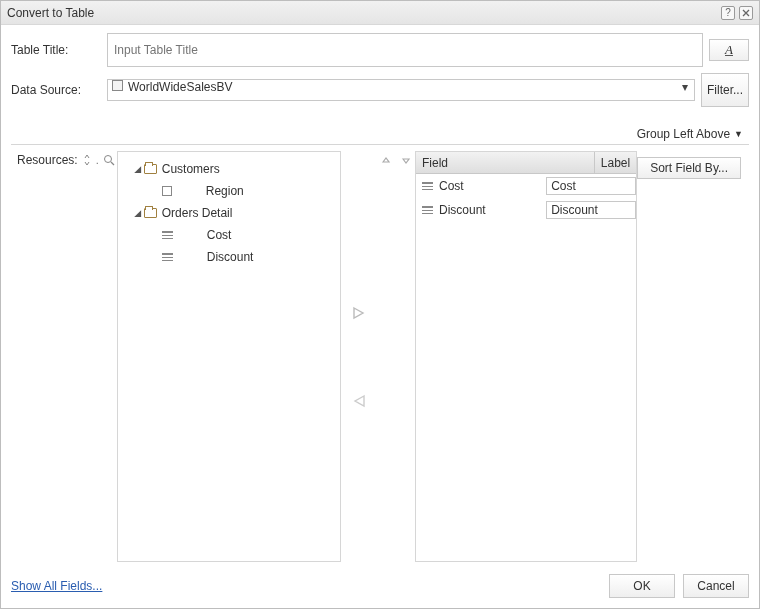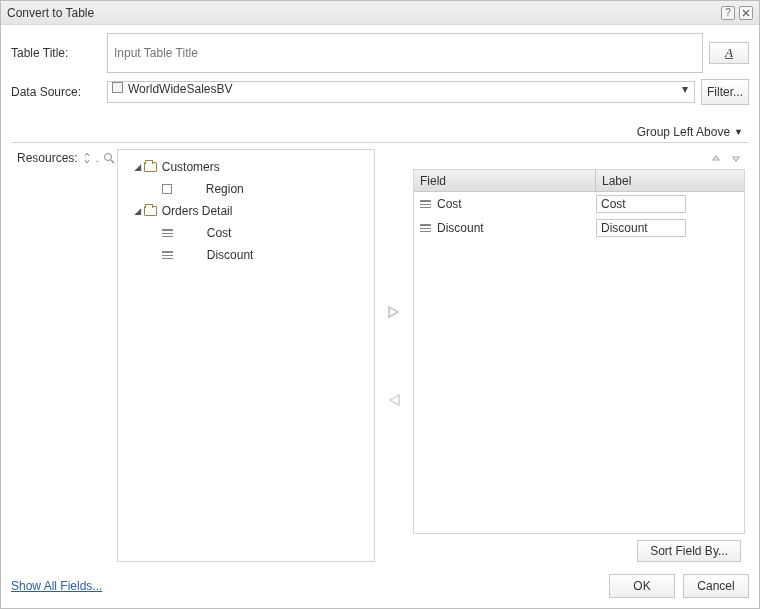--- a/index.html
+++ b/index.html
@@ -12,32 +12,32 @@
     height: 24px; background: linear-gradient(#f1f1f1,#e5e5e5); border-bottom: 1px solid #d8d8d8;
     display: flex; align-items: center; padding: 8px 6px; color: #333; text-align: center;
   }
   .titlebar .spacer { flex: 1; }
   .title-icon { width: 14px; height: 14px; border: 1px solid #9a9a9a; border-radius: 2px; margin-left: 4px;
     display: flex; align-items: center; justify-content: center; font-size: 10px; color: #666; background: #f8f8f8; cursor: default; }
   .body { flex: 1; padding: 8px 10px 0 10px; display: flex; flex-direction: column; min-height: 0; }
   .form-row { display: flex; align-items: center; margin-bottom: 6px; gap: 6px; }
   .form-label { width: 90px; color: #333; }
   .text-input {
-    flex: 1; height: 40px; border: 1px solid #c8c8c8; padding: 0 6px; color: #888;
+    flex: 1; height: 34px; border: 1px solid #c8c8c8; padding: 0 6px; color: #888;
     background: #fff;
   }
   .font-btn { width: 40px; height: 22px; border: 1px solid #c8c8c8; background: linear-gradient(#fff,#efefef);
     display: flex; align-items: center; justify-content: center; color: #333; cursor: pointer; }
   .font-btn span { font-style: italic; font-family: Georgia, serif; font-size: 13px; border-bottom: 1px solid #555; line-height: 11px; }
   .combo {
     flex: 1; height: 22px; border: 1px solid #c8c8c8; background: #fff; display: flex; padding: 0 4px; cursor: pointer;
   }
   .combo .dropdown { width: 10px; text-align: center; color: #444; }
   .cube-icon { width: 11px; height: 11px; border: 1px solid #888; margin-right: 5px; background: #f4f4f4; position: relative; }
-  .filter-btn { width: 48px; height: 26px; border: 1px solid #c8c8c8; background: linear-gradient(#fff,#efefef);
+  .filter-btn { width: 48px; height: 34px; border: 1px solid #c8c8c8; background: linear-gradient(#fff,#efefef);
     display: flex; align-items: center; justify-content: center; color: #333; cursor: pointer; }
   .tab-row { display: flex; align-items: flex-end; height: 28px; border-bottom: 1px solid #d6d6d6; margin-top: 4px; }
   .tabs { display: flex; margin-left: 6px; }
   .tab {
     padding: 5px 18px; border: 1px solid #d6d6d6; border-bottom: none; background: linear-gradient(#fafafa,#eee);
     margin-right: 0px; color: #333; cursor: pointer; position: relative; top: 1px;
   }
   .tab.active { background: #fff; border-top: 2px solid #f09433; padding-top: 4px; z-index: 2; }
   .tab-row .spacer { flex: 1; }
   .group-dd { display: flex; align-items: center; color: #333; margin-right: 6px; margin-bottom: 3px; cursor: pointer; }
@@ -55,21 +55,21 @@
   .folder-icon { width: 13px; height: 10px; border: 1px solid #a08040; background: #fff; margin-right: 5px; border-radius: 1px; position: relative; }
   .folder-icon::before { content: ""; position: absolute; top: -3px; left: 0; width: 6px; height: 3px; border: 1px solid #a08040; border-bottom: none; background: #fff; border-radius: 1px 1px 0 0;}
   .square-icon { width: 10px; height: 10px; border: 1px solid #888; margin-right: 6px; background: #fff; }
   .field-icon { width: 11px; height: 8px; margin-right: 6px; position: relative; }
   .field-icon::before, .field-icon::after { content: ""; position: absolute; left: 0; right: 0; height: 1px; background: #888; }
   .field-icon::before { top: 1px; box-shadow: 0 3px 0 #888, 0 6px 0 #888; }
   .indent1 { padding-left: 10px; }
   .indent2 { padding-left: 40px; gap: 28px; }
   .mid-col { width: 26px; display: flex; flex-direction: column; align-items: center; justify-content: center; gap: 70px; }
   .arrow-btn { width: 18px; height: 18px; color: #bbb; display:flex; align-items:center; justify-content:center; cursor: pointer; }
-  .right-col { flex: 1; display: flex; flex-direction: column; min-height: 0; }
+  .right-col { flex: 1; display: flex; flex-direction: row; min-height: 0; }
   .right-header { display: flex; justify-content: flex-end; align-items: center; height: 20px; gap: 6px; padding-right: 4px; }
   .grid-pane { flex: 1; border: 1px solid #d6d6d6; background: #fff; display: flex; flex-direction: column; overflow: hidden; }
   .grid-head { display: flex; height: 22px; background: linear-gradient(#f2f2f2,#dedede); border-bottom: 1px solid #c8c8c8; }
   .gh-cell { padding: 4px 6px; color: #333; border-right: 1px solid #c8c8c8; }
   .gh-field { width: 182px; }
   .gh-label { flex: 1; border-right: none; }
   .grid-body { flex: 1; overflow: auto; }
   .grid-row { display: flex; align-items: center; height: 24px; padding-left: 6px; }
   .gr-field { width: 176px; display: flex; align-items: center; color: #333; }
   .gr-label { flex: 1; }

